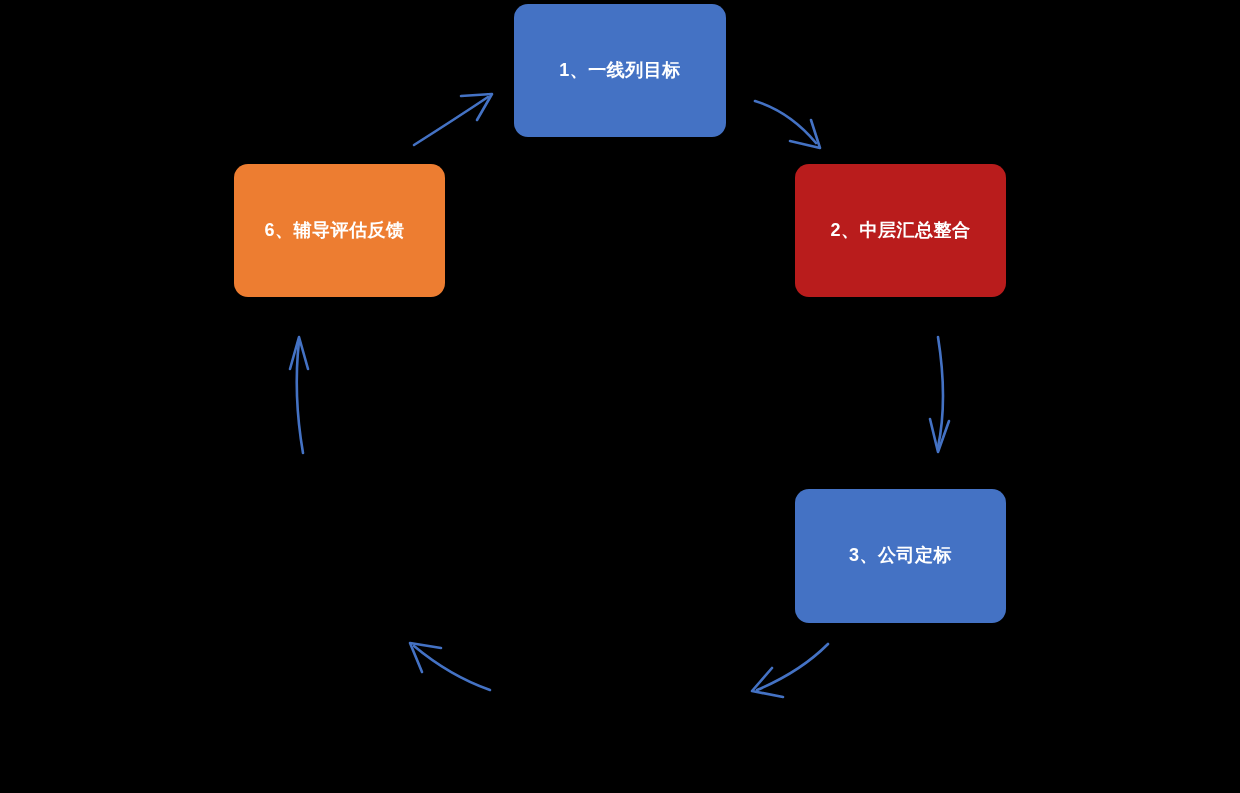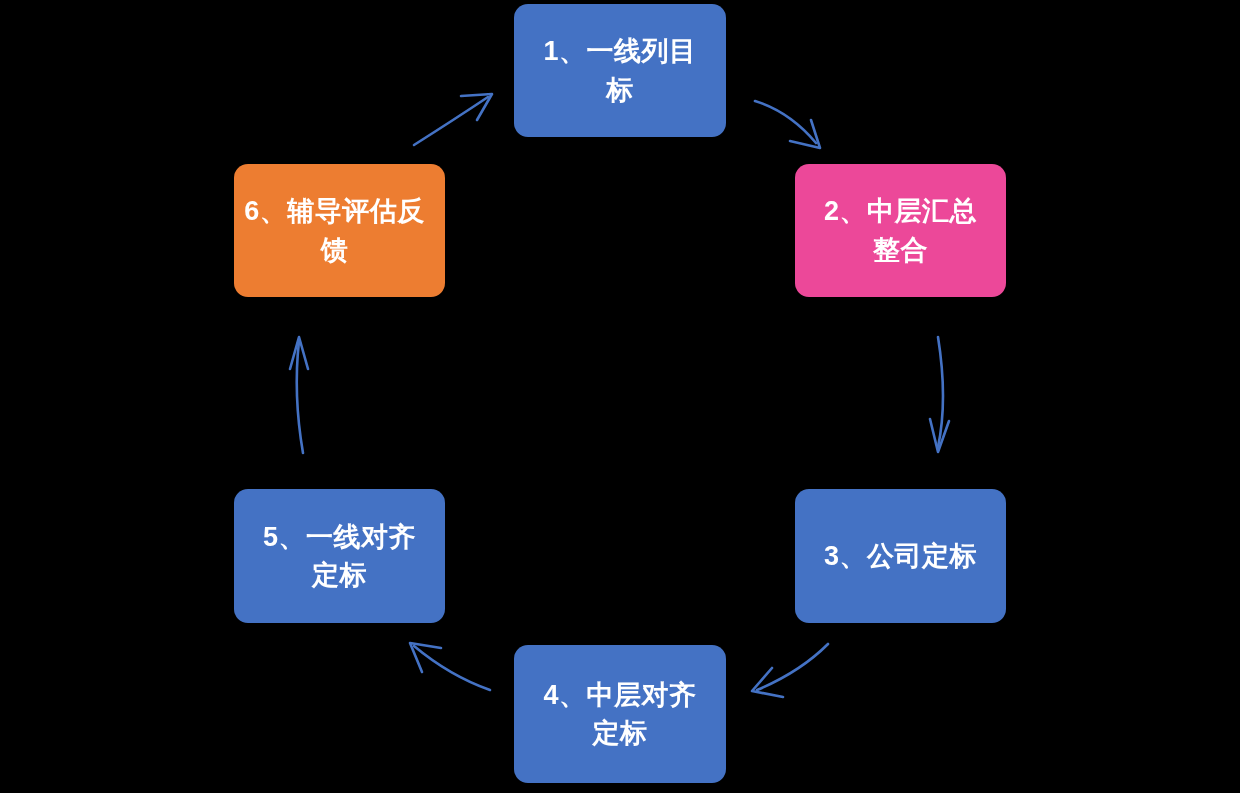--- a/index.html
+++ b/index.html
@@ -26,21 +26,21 @@
   .node {
     position: absolute;
     box-sizing: border-box;
     border-radius: 14px;
     display: flex;
     align-items: center;
     justify-content: center;
     text-align: center;
     color: #FFFFFF;
     font-weight: bold;
-    font-size: 27px;
+    font-size: 18px;
     line-height: 1.42;
     letter-spacing: 0.5px;
     padding: 6px 18px;
   }
   .node-label {
     display: block;
     width: 100%;
   }
   
   .n1 { left: 514px; top: 4px;   width: 212px; height: 133px; }
@@ -85,33 +85,27 @@
     <g>
       <path d="M 414 145 Q 455 119 488 97" fill="none" stroke="#4472C4" stroke-width="2.6" stroke-linecap="round"></path>
       <path d="M 461 96 L 492 94 L 477 120" fill="none" stroke="#4472C4" stroke-width="2.6" stroke-linecap="round" stroke-linejoin="round"></path>
     </g>
   </svg>
 
   <div class="node n1" style="background:#4472C4;">
     <span class="node-label">1、一线列目标</span>
   </div>
 
-  <div class="node n2" style="background:#ec4899;">
+  <div class="node n2" style="background:#b91c1c;">
     <span class="node-label">2、中层汇总整合</span>
   </div>
 
   <div class="node n3" style="background:#4472C4;align-items:center;">
     <span class="node-label">3、公司定标</span>
   </div>
 
-  <div class="node n4" style="background:#4472C4;">
-    <span class="node-label">4、中层对齐定标</span>
-  </div>
 
-  <div class="node n5" style="background:#4472C4;">
-    <span class="node-label">5、一线对齐定标</span>
-  </div>
 
   <div class="node n6" style="background:#ED7D31;padding-left:8px;">
     <span class="node-label">6、辅导评估反馈</span>
   </div>
 
 </div>
 
 </body></html>

